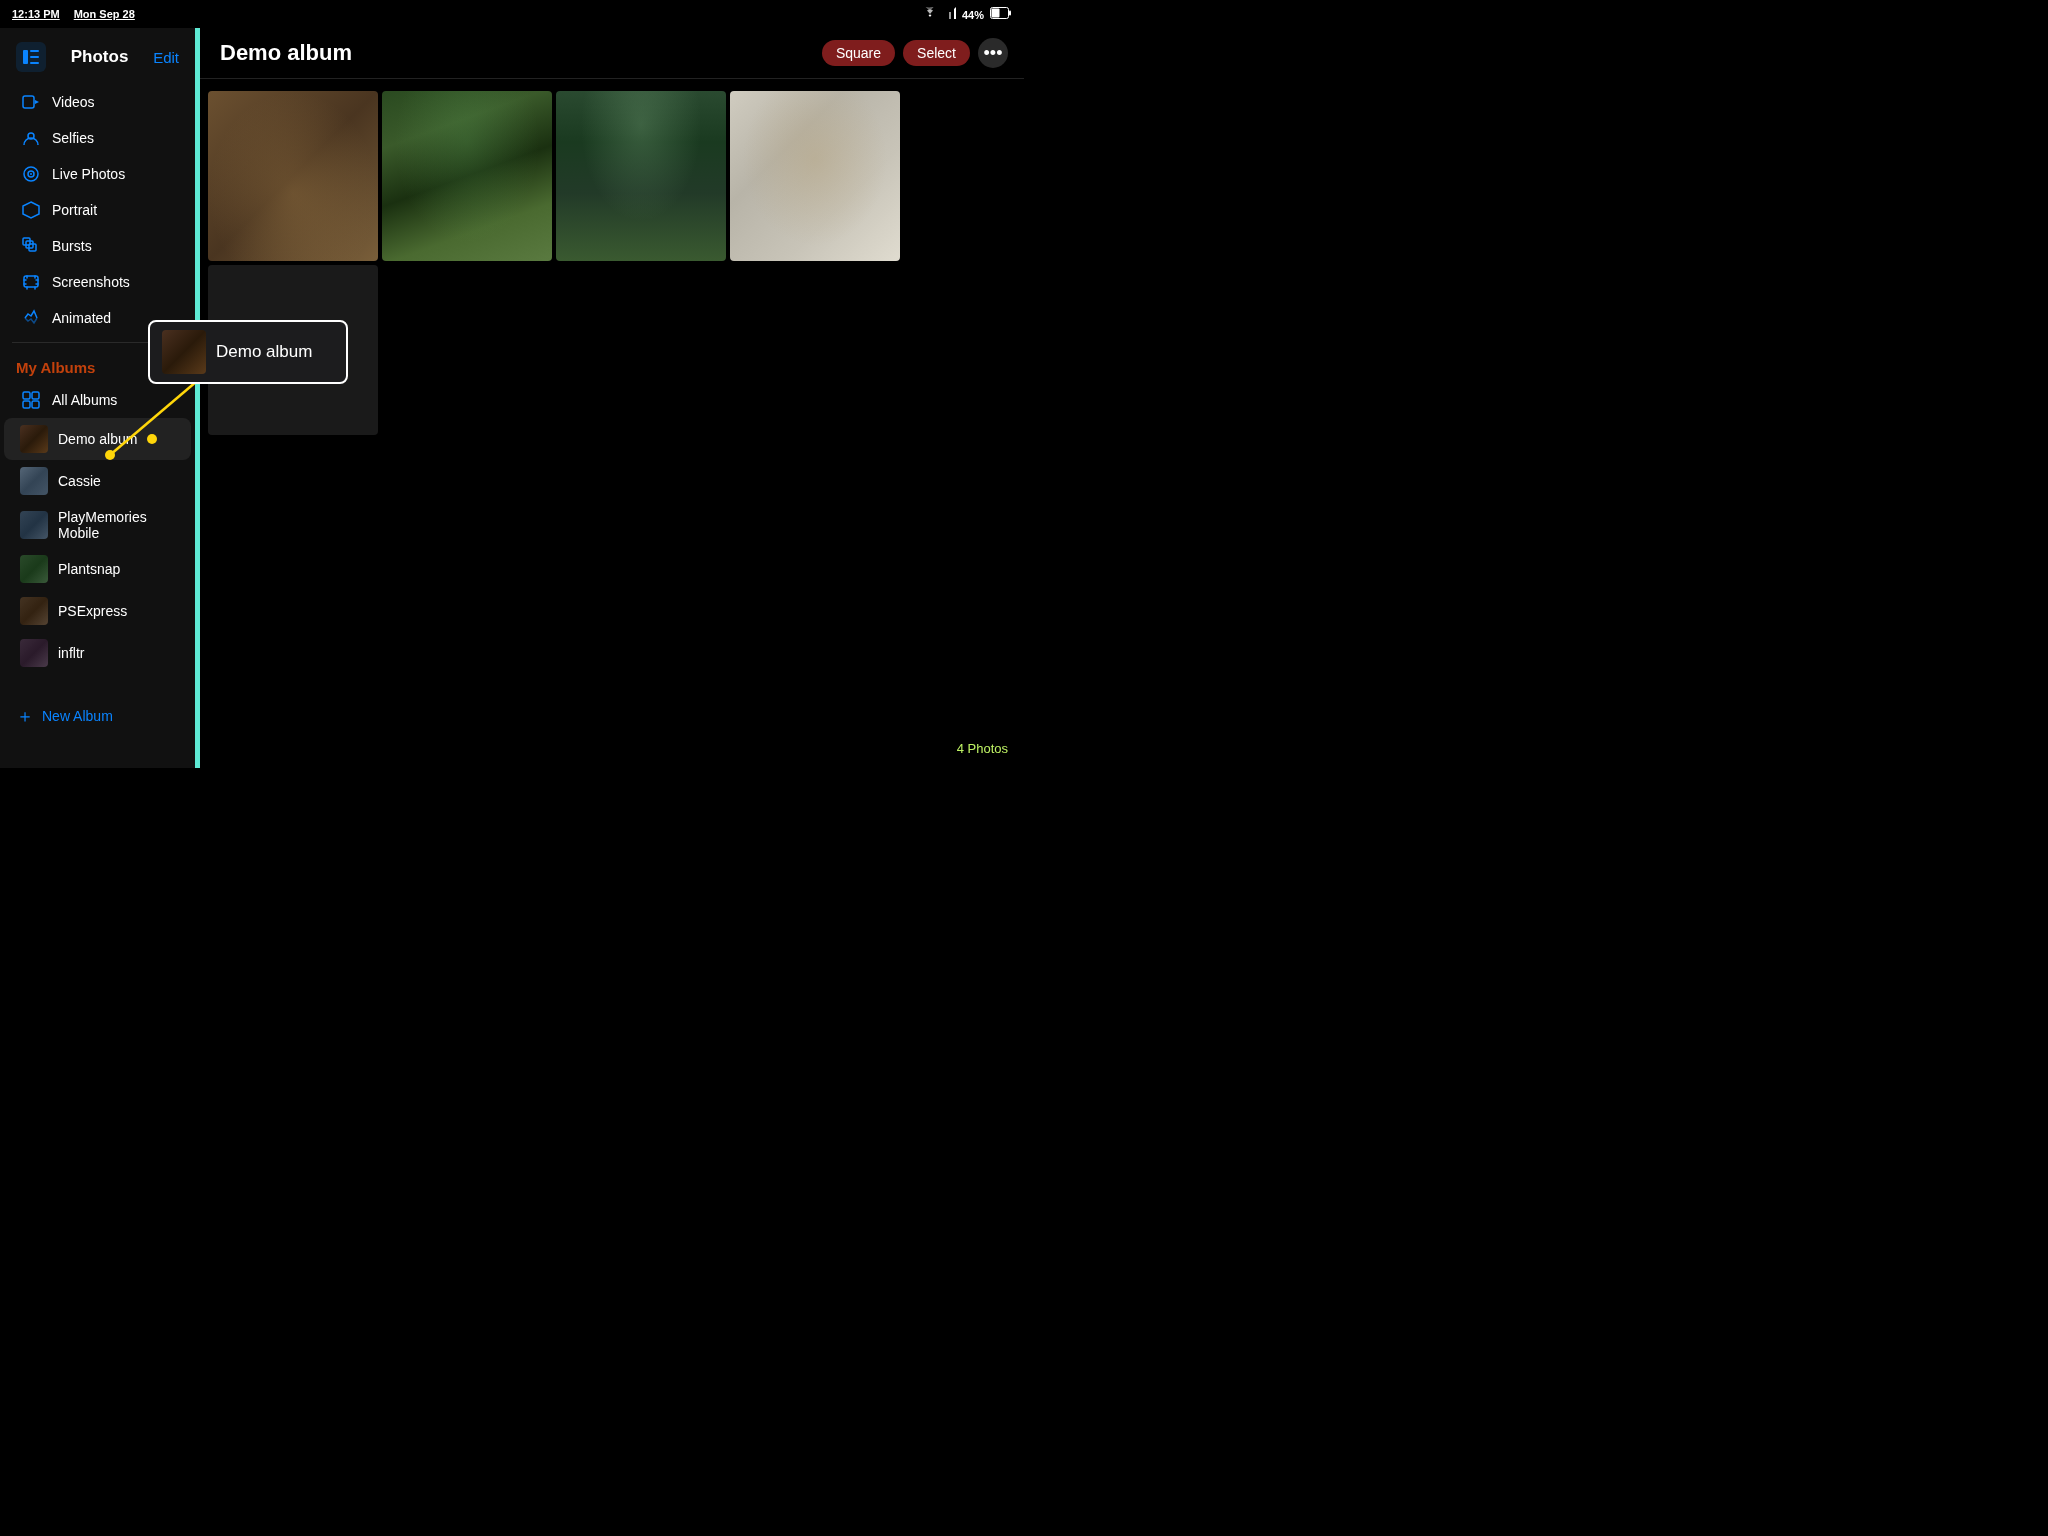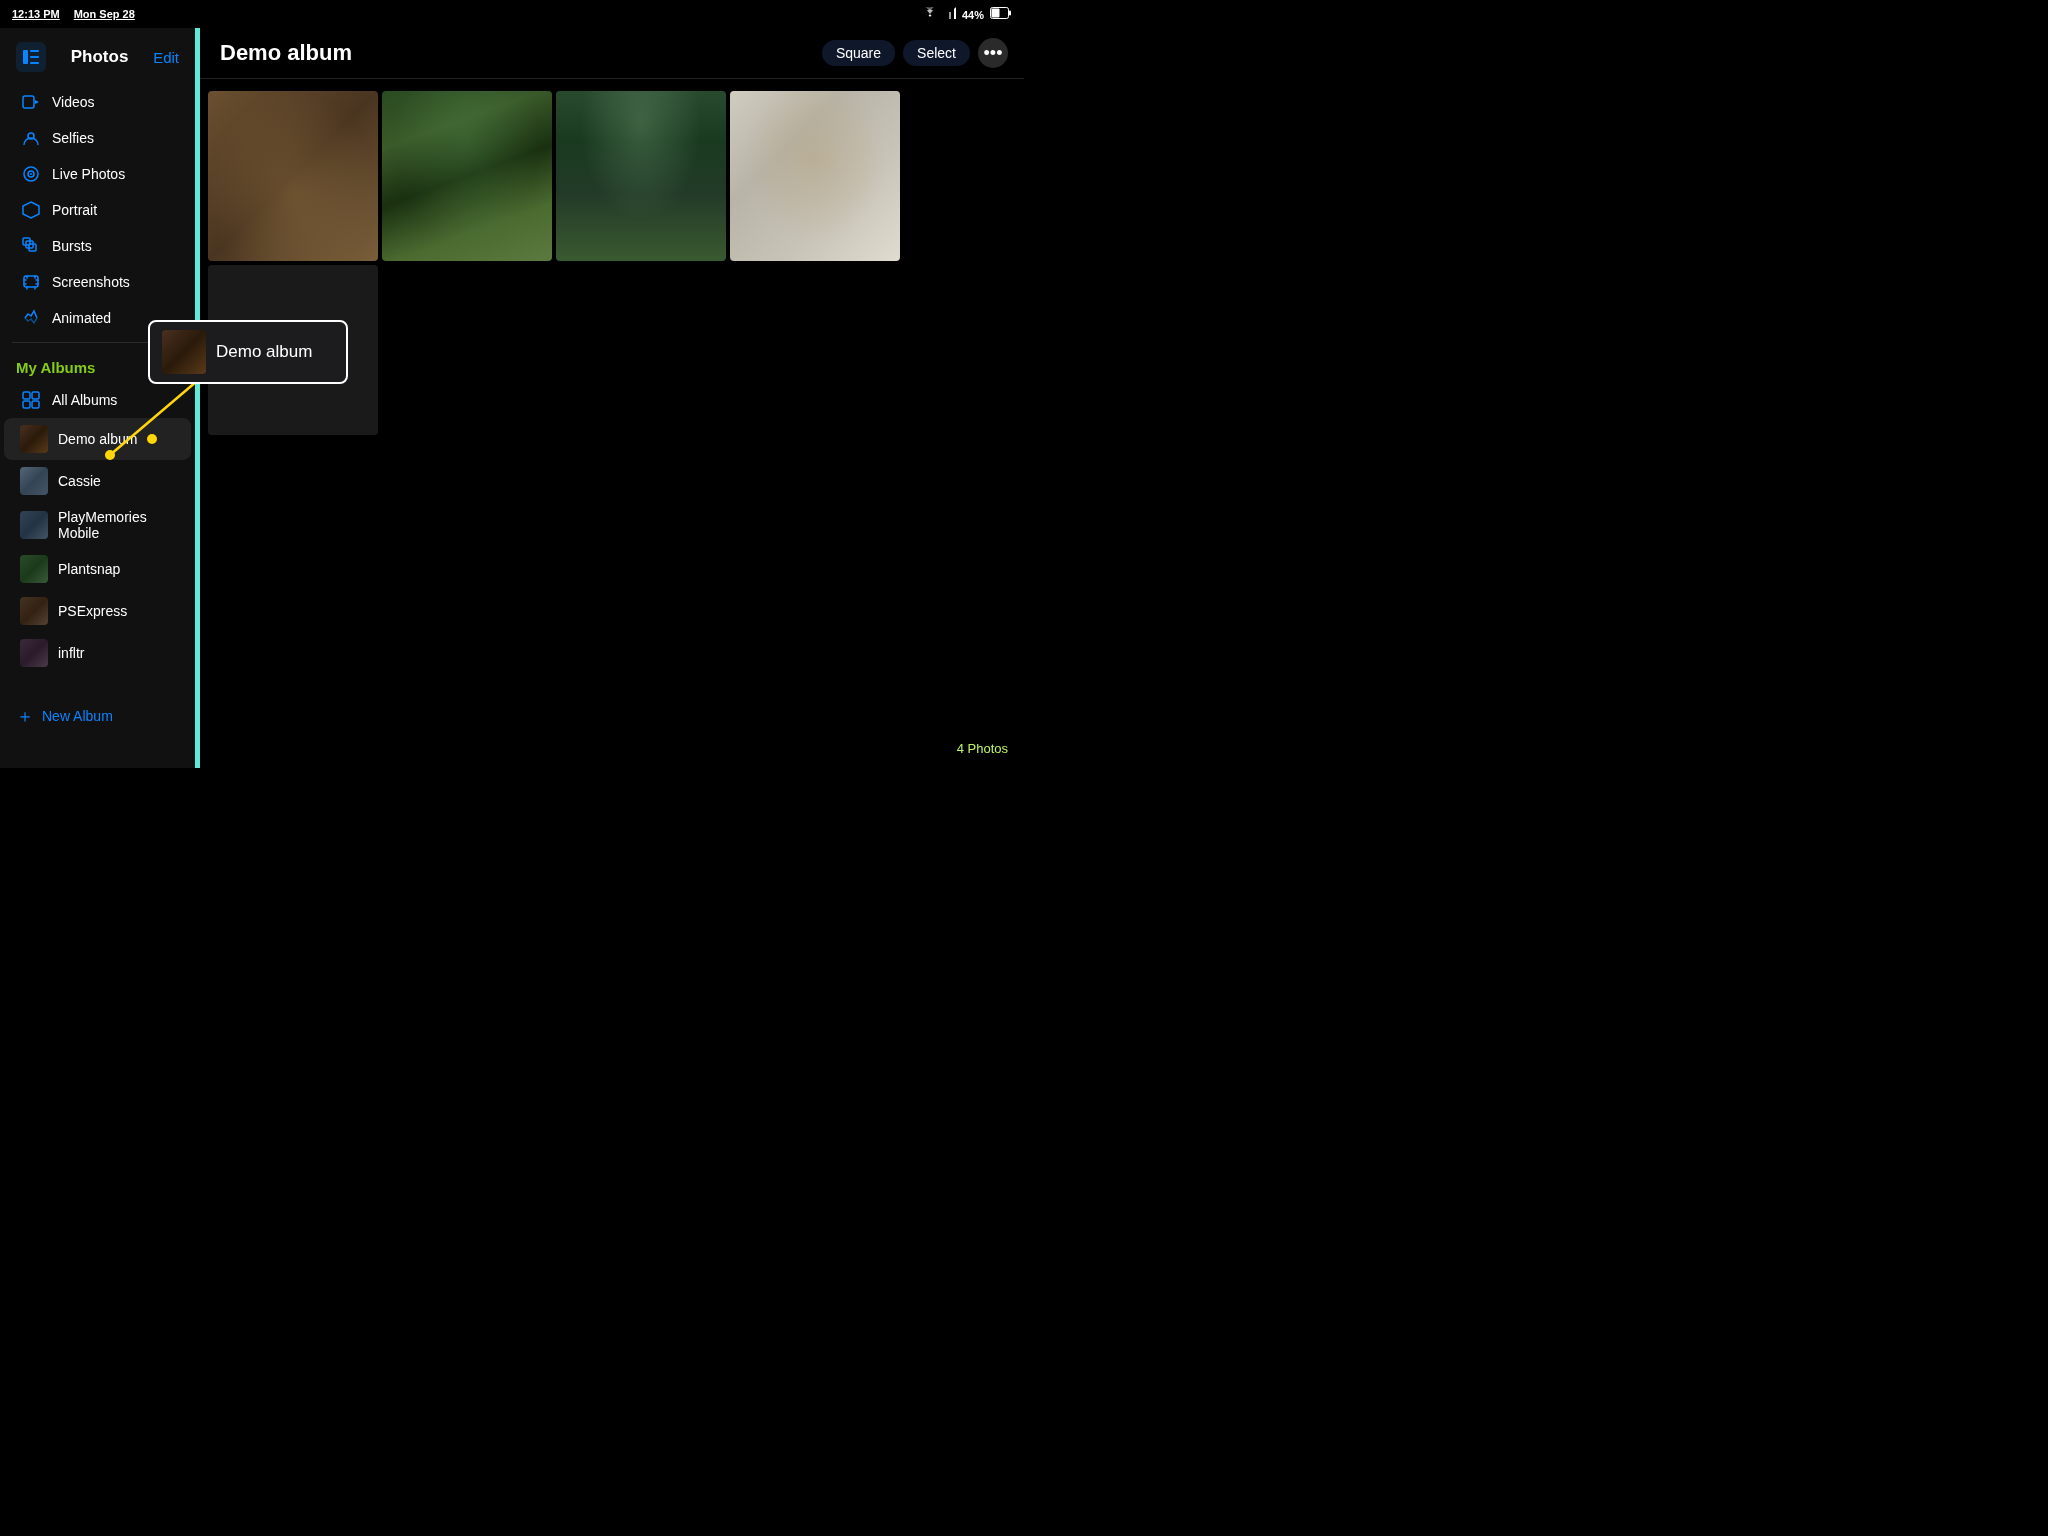--- a/index.html
+++ b/index.html
@@ -119,21 +119,21 @@
 
     .my-albums-header {
       display: flex;
       align-items: center;
       justify-content: space-between;
       padding: 10px 16px 6px;
     }
     .my-albums-title {
       font-size: 15px;
       font-weight: 700;
-      color: #84cc16;
+      color: #c2410c;
     }
     .chevron-down {
       color: #0a84ff;
       font-size: 13px;
     }
 
     .new-album-btn {
       display: flex;
       align-items: center;
       gap: 8px;
@@ -175,21 +175,21 @@
       color: #fff;
     }
 
     .header-actions {
       display: flex;
       gap: 8px;
       align-items: center;
     }
 
     .btn-pill {
-      background: #0f172a;
+      background: #7f1d1d;
       color: #fff;
       border: none;
       border-radius: 16px;
       padding: 5px 14px;
       font-size: 14px;
       cursor: pointer;
     }
 
     .btn-more {
       background: #2a2a2a;

